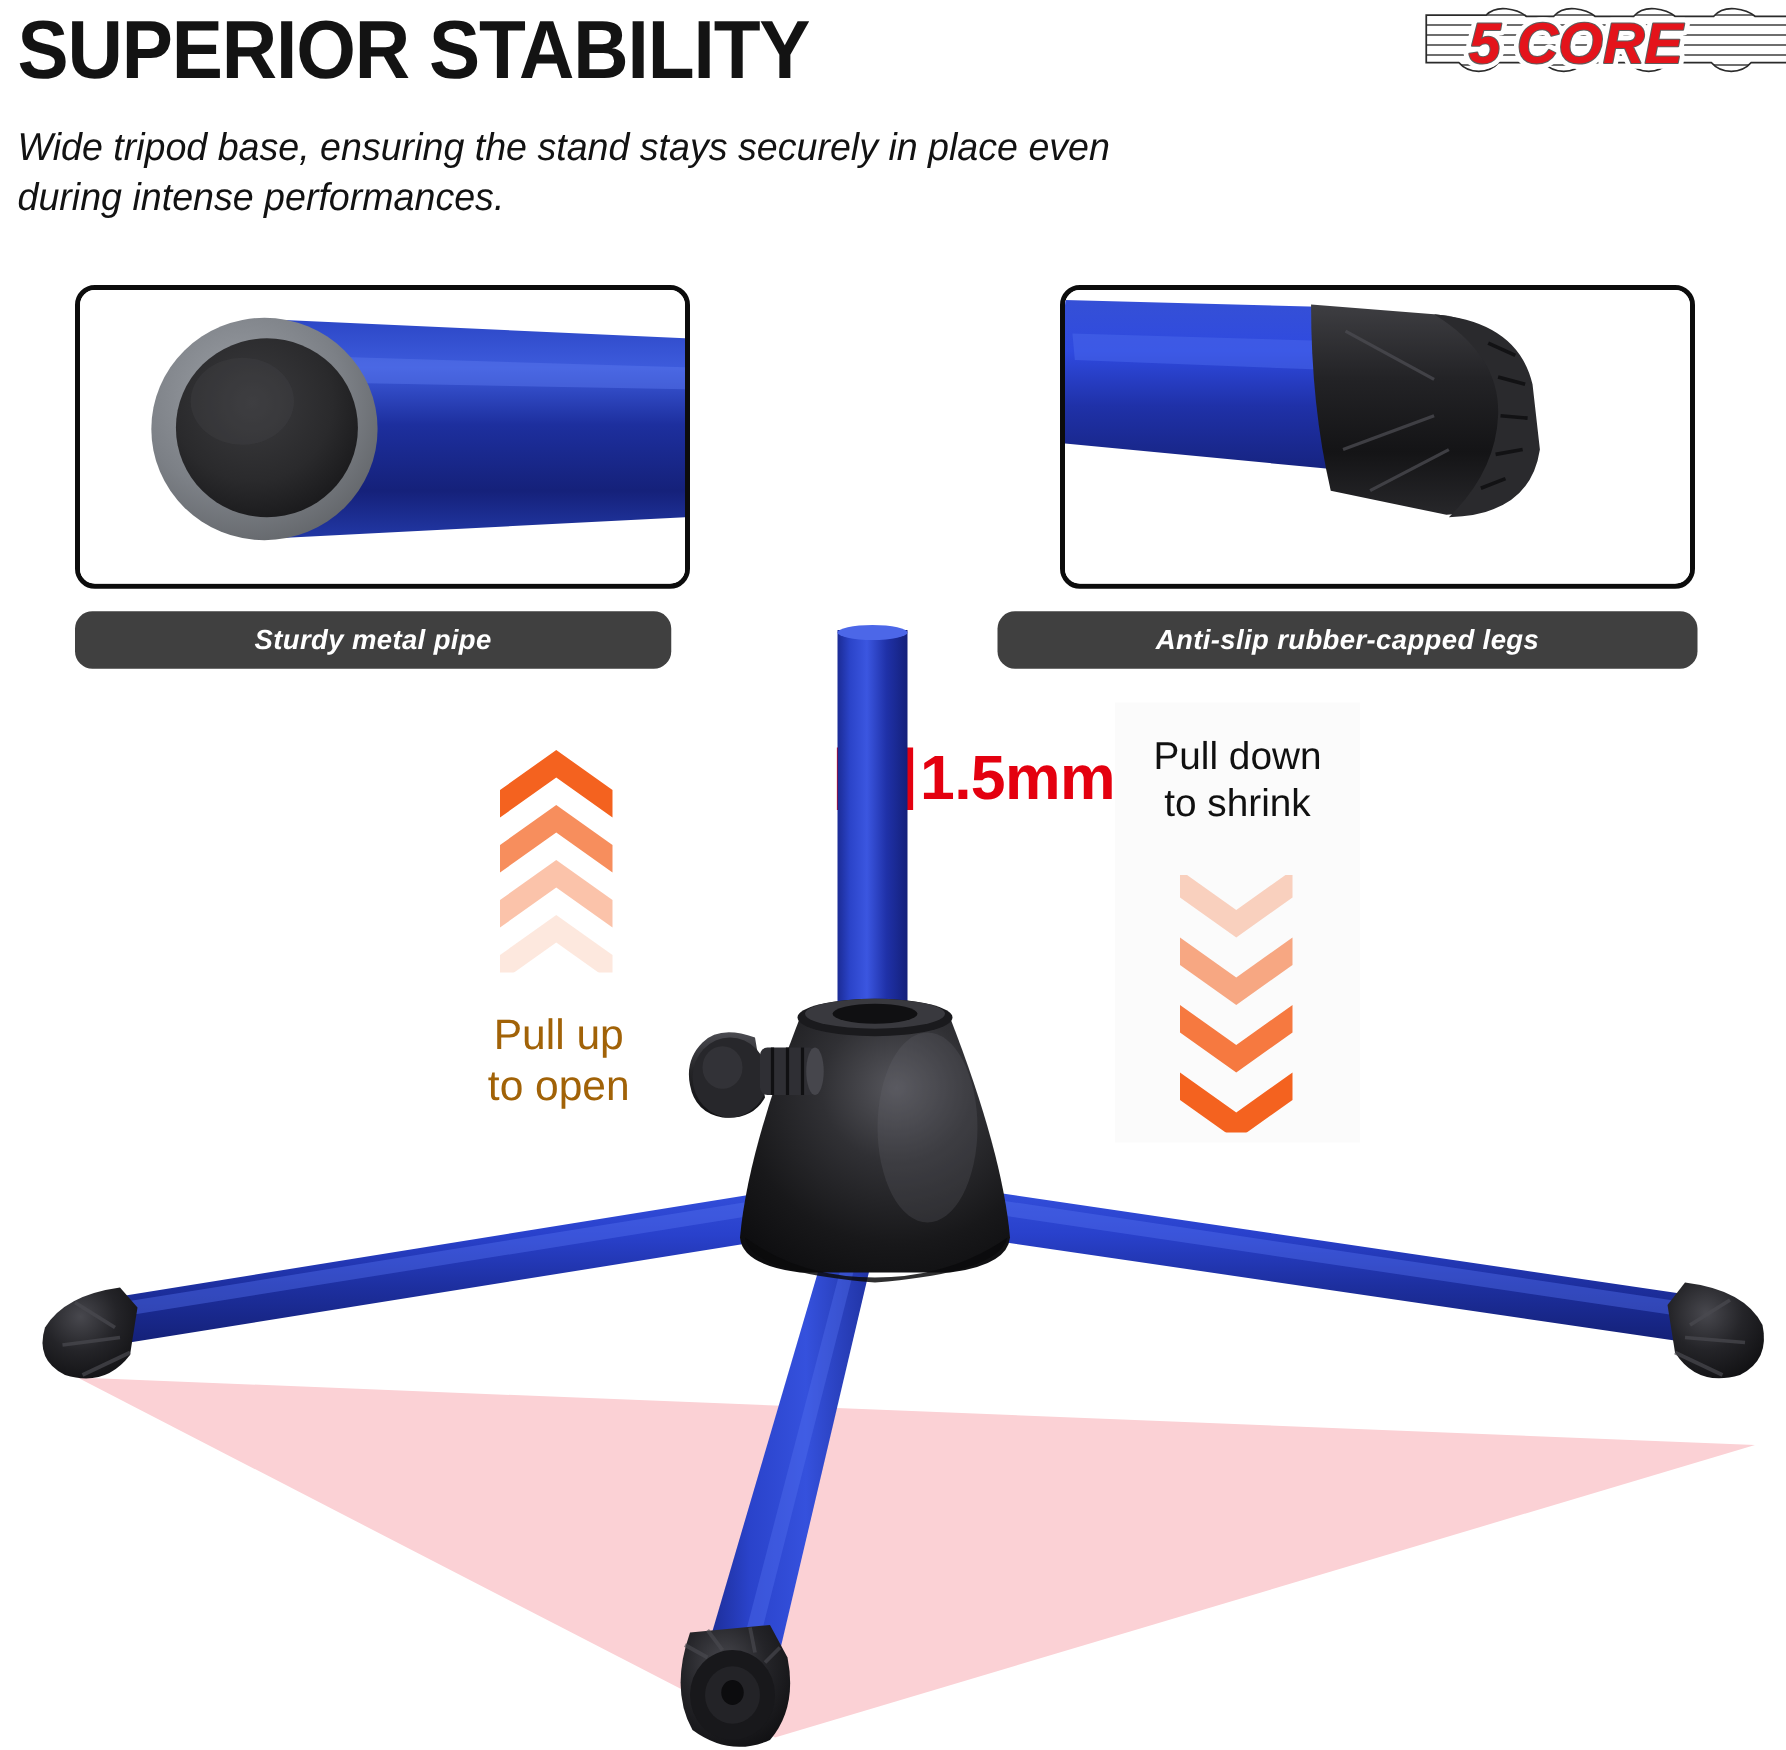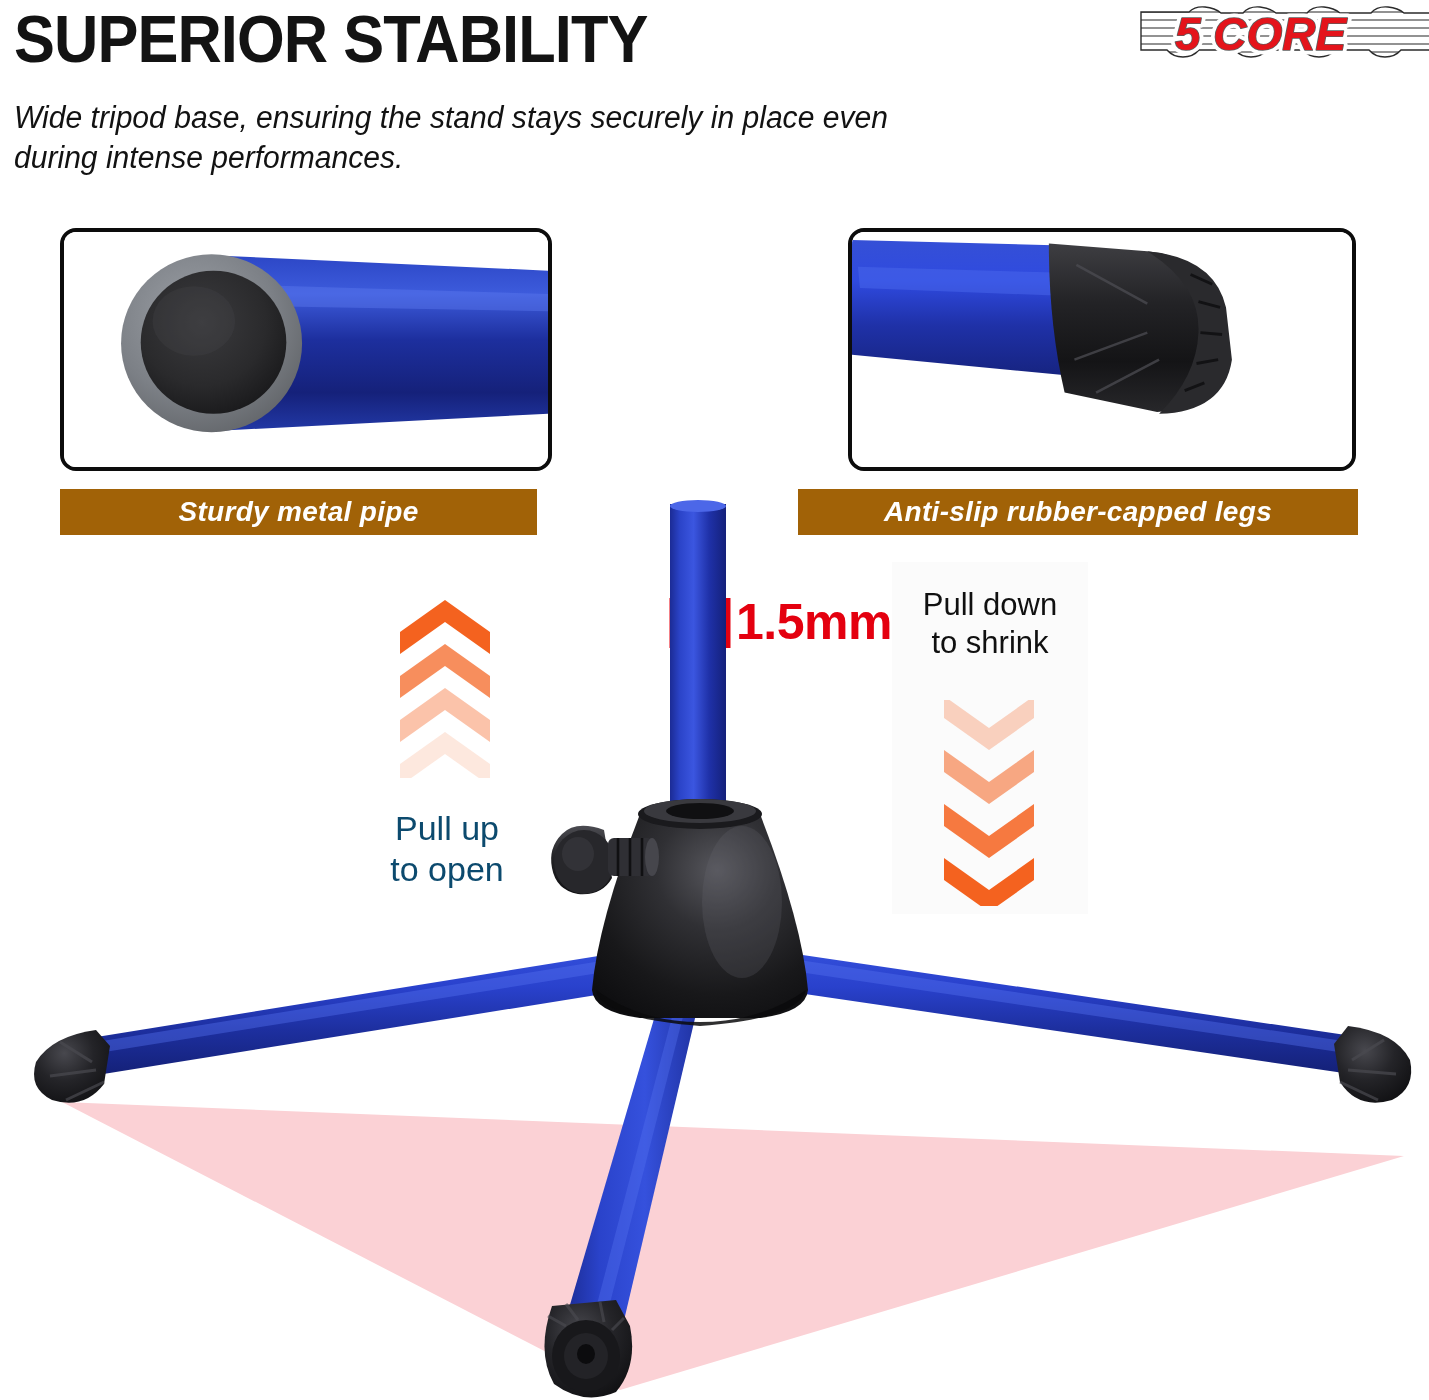--- a/index.html
+++ b/index.html
@@ -39,34 +39,34 @@
     border:4px solid #0c0c0c;
     border-radius:16px;
     background:#ffffff;
     overflow:hidden;
   }
   #photo-card-pipe  { left:60px;  top:228px; width:492px; height:243px; }
   #photo-card-foot  { left:848px; top:228px; width:508px; height:243px; }
 
   .caption-bar {
     position:absolute;
-    background:#a16207;
-    border-radius:0;
+    background:#404040;
+    border-radius:14px;
     display:flex; align-items:center; justify-content:center;
     color:#ffffff; font-style:italic; font-weight:bold;
-    font-size:28px; letter-spacing:0.3px;
+    font-size:22px; letter-spacing:0.3px;
   }
   #caption-pipe { left:60px;  top:489px; width:477px; height:46px; }
   #caption-foot { left:798px; top:489px; width:560px; height:46px; }
 
   
   #arrows-up-group   { position:absolute; left:398px; top:598px; width:94px; height:180px; }
   #label-pull-up {
     position:absolute; left:352px; top:808px; width:190px;
-    text-align:center; font-size:34px; color:#0c4a6e; line-height:1.22;
+    text-align:center; font-size:34px; color:#a16207; line-height:1.22;
     white-space:pre-line;
   }
 
   #panel-pull-down {
     position:absolute; left:892px; top:562px;
     width:196px; height:352px;
     background:#fbfbfb;
   }
   #label-pull-down {
     position:absolute; left:890px; top:586px; width:200px;

